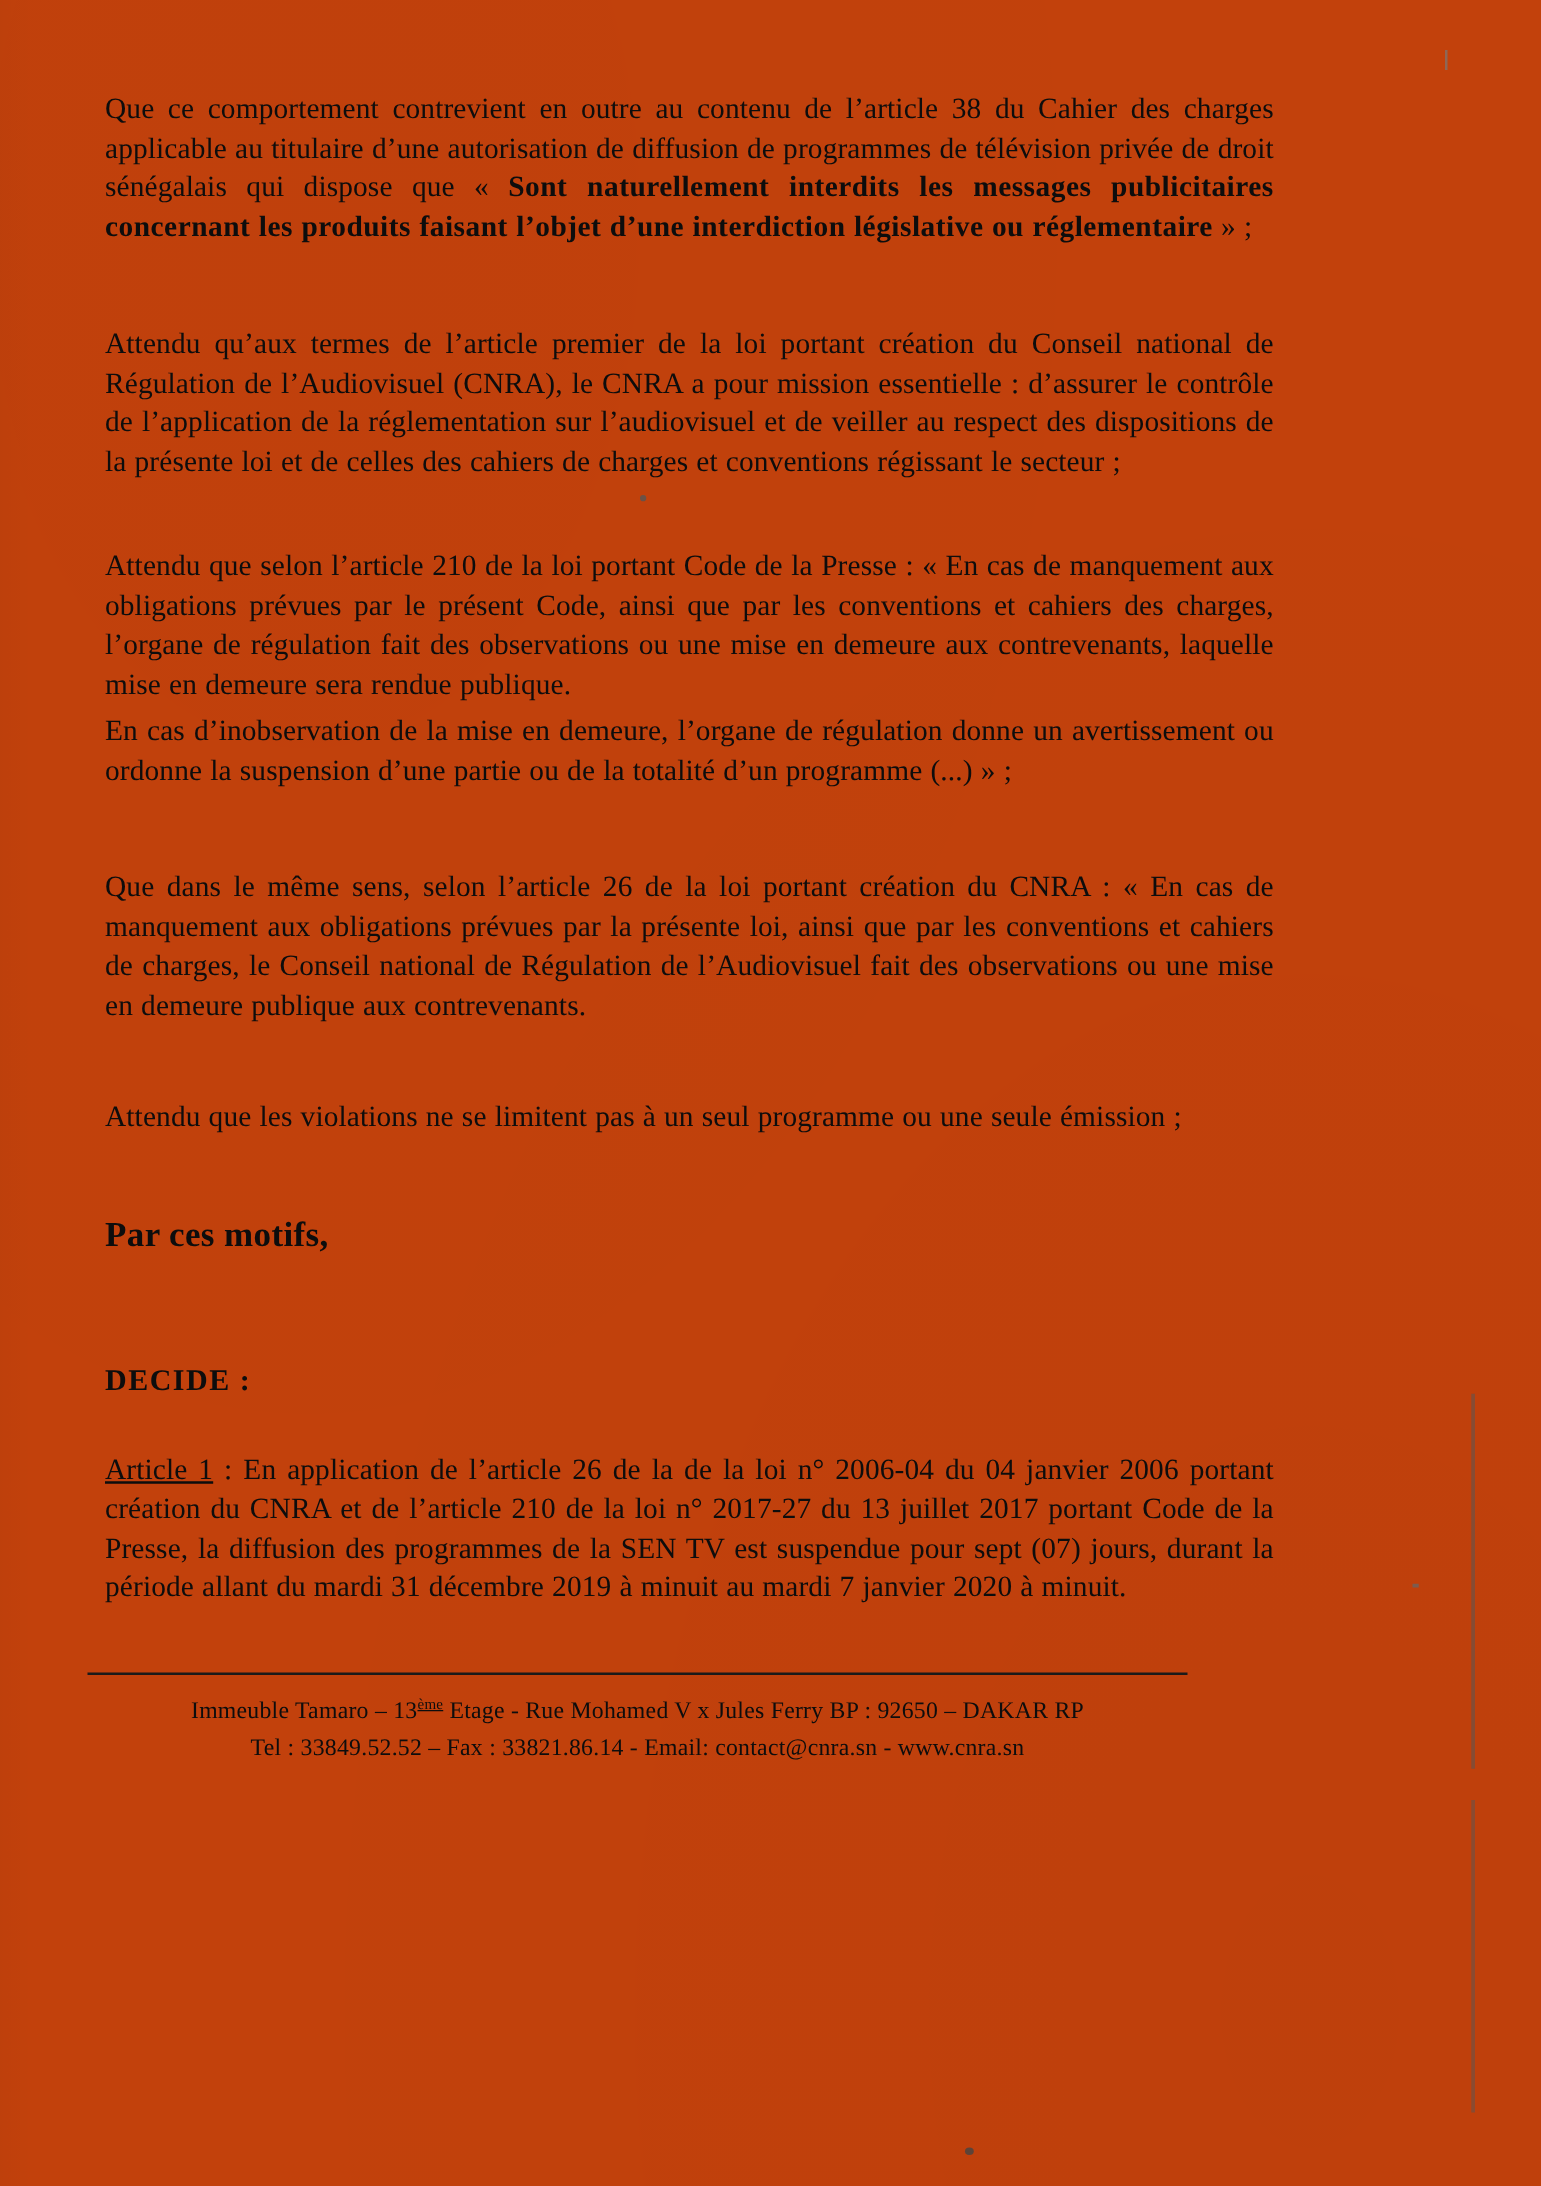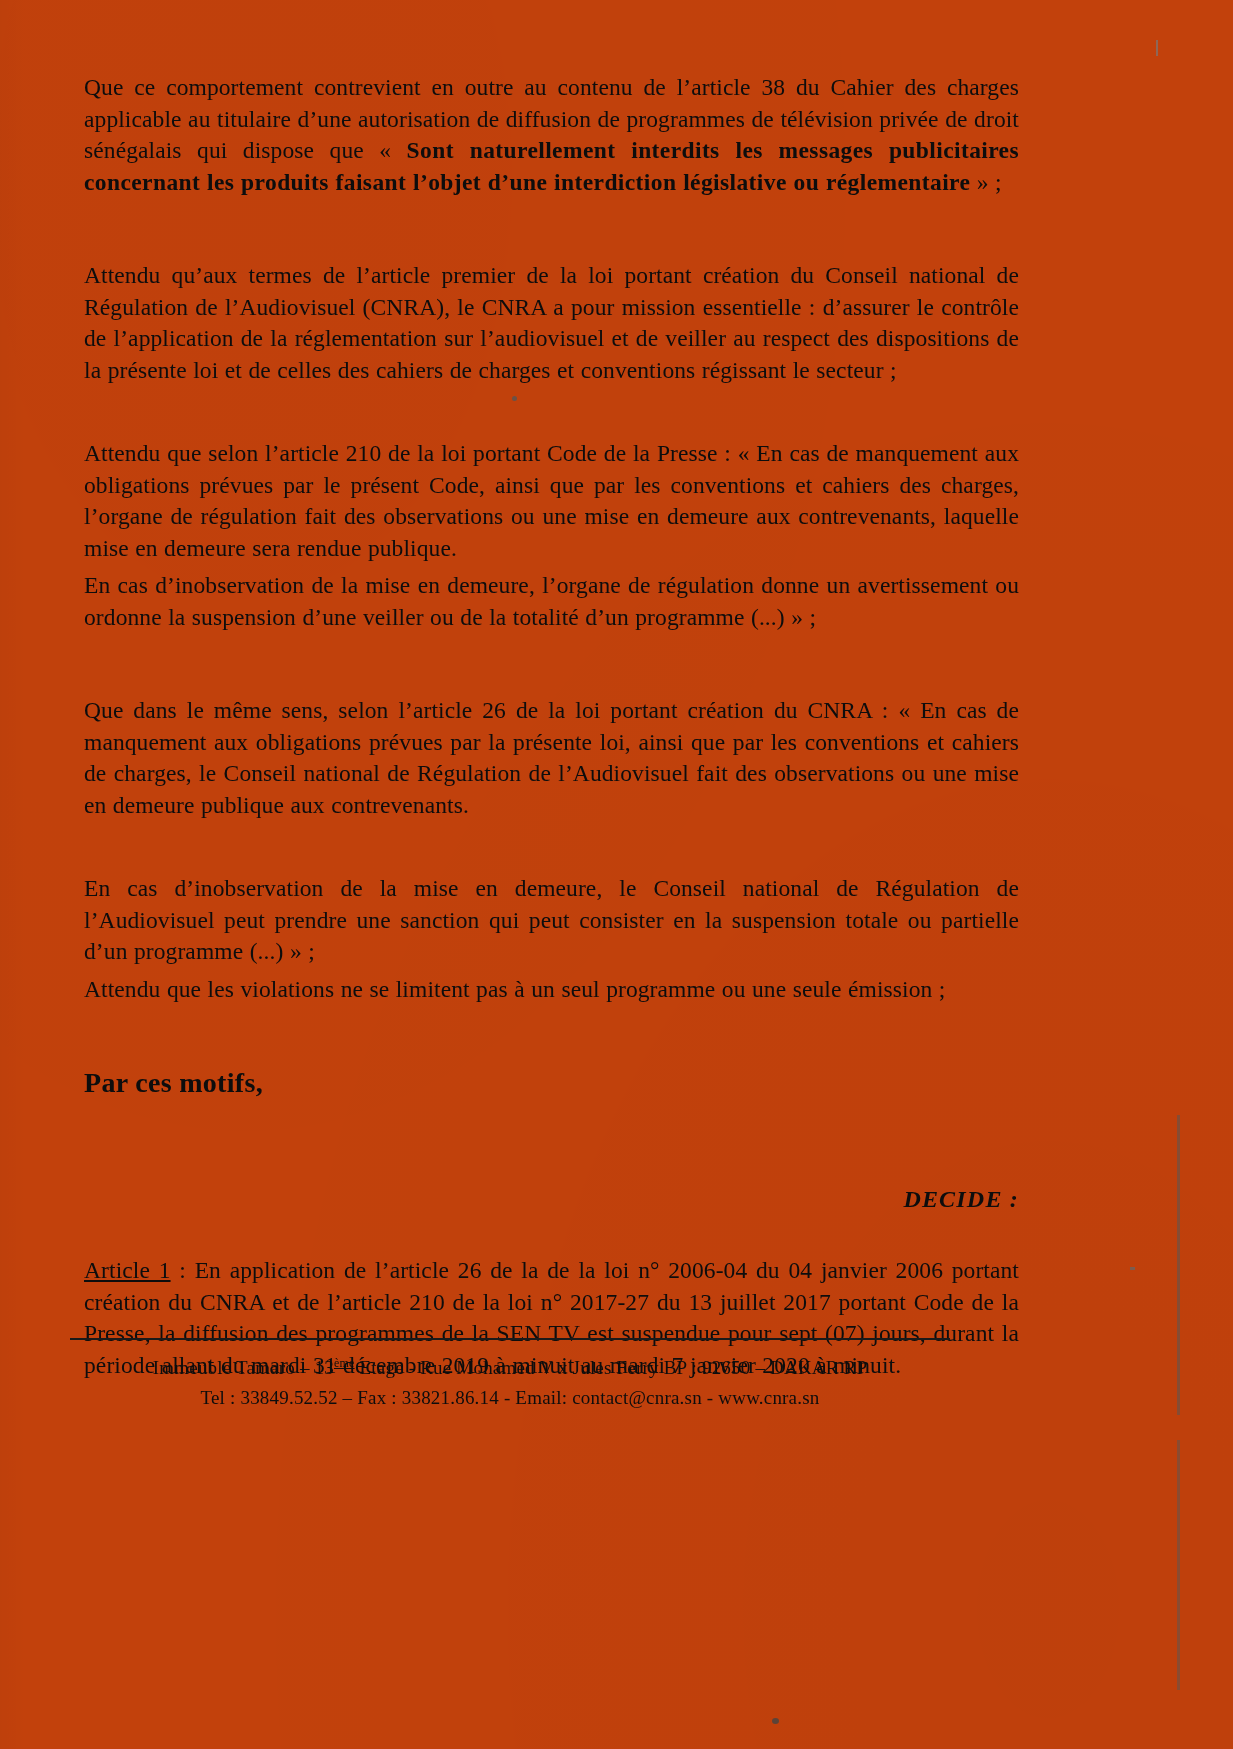--- a/index.html
+++ b/index.html
@@ -110,25 +110,24 @@
     letter-spacing: 0.4px;
   }
 
   .heading-bold {
     font-weight: bold;
     font-size: 28px;
     line-height: 31px;
     letter-spacing: 0.3px;
   }
   .centered {
-    text-align: right;
+    text-align: left;
     font-weight: bold;
     font-size: 24px;
     letter-spacing: 1.2px;
-    font-style: italic;
   }
   .article-label {
     font-weight: normal;
     text-decoration: underline;
   }
 
   .footer {
     position: absolute;
     left: 70px;
     top: 1338px;
@@ -173,29 +172,28 @@
     <div class="gap-xl"></div>
 
     <p class="para">Attendu qu’aux termes de l’article premier de la loi portant création du Conseil national de Régulation de l’Audiovisuel (CNRA), le CNRA a pour mission essentielle : d’assurer le contrôle de l’application de la réglementation sur l’audiovisuel et de veiller au respect des dispositions de la présente loi et de celles des cahiers de charges et conventions régissant le secteur ;</p>
 
     <div class="gap-l"></div>
 
     <p class="para">Attendu que selon l’article 210 de la loi portant Code de la Presse : « En cas de manquement aux obligations prévues par le présent Code, ainsi que par les conventions et cahiers des charges, l’organe de régulation fait des observations ou une mise en demeure aux contrevenants, laquelle mise en demeure sera rendue publique.</p>
 
     <div class="gap-xs"></div>
 
-    <p class="para">En cas d’inobservation de la mise en demeure, l’organe de régulation donne un avertissement ou ordonne la suspension d’une veiller ou de la totalité d’un programme (...) » ;</p>
+    <p class="para">En cas d’inobservation de la mise en demeure, l’organe de régulation donne un avertissement ou ordonne la suspension d’une partie ou de la totalité d’un programme (...) » ;</p>
 
     <div class="gap-xl"></div>
 
     <p class="para">Que dans le même sens, selon l’article 26 de la loi portant création du CNRA : « En cas de manquement aux obligations prévues par la présente loi, ainsi que par les conventions et cahiers de charges, le Conseil national de Régulation de l’Audiovisuel fait des observations ou une mise en demeure publique aux contrevenants.</p>
 
     <div class="gap-l"></div>
 
-    <p class="para">En cas d’inobservation de la mise en demeure, le Conseil national de Régulation de l’Audiovisuel peut prendre une sanction qui peut consister en la suspension totale ou partielle d’un programme  (...) » ;</p>
 
     <div class="gap-xs"></div>
 
     <p class="para">Attendu que les violations ne se limitent pas à un seul programme ou une seule émission ;</p>
 
     <div class="gap-m"></div>
 
     <p class="heading-bold">Par ces motifs,</p>
 
     <div class="gap-s"></div>

